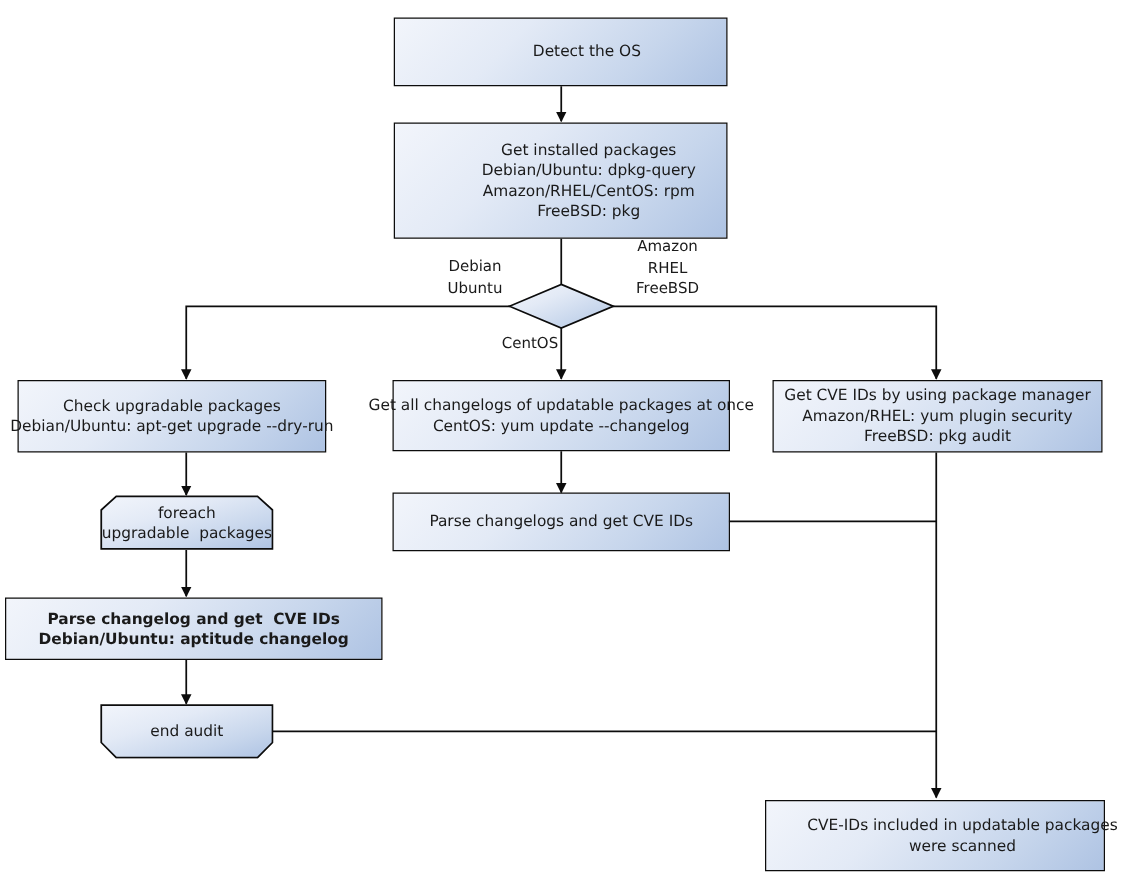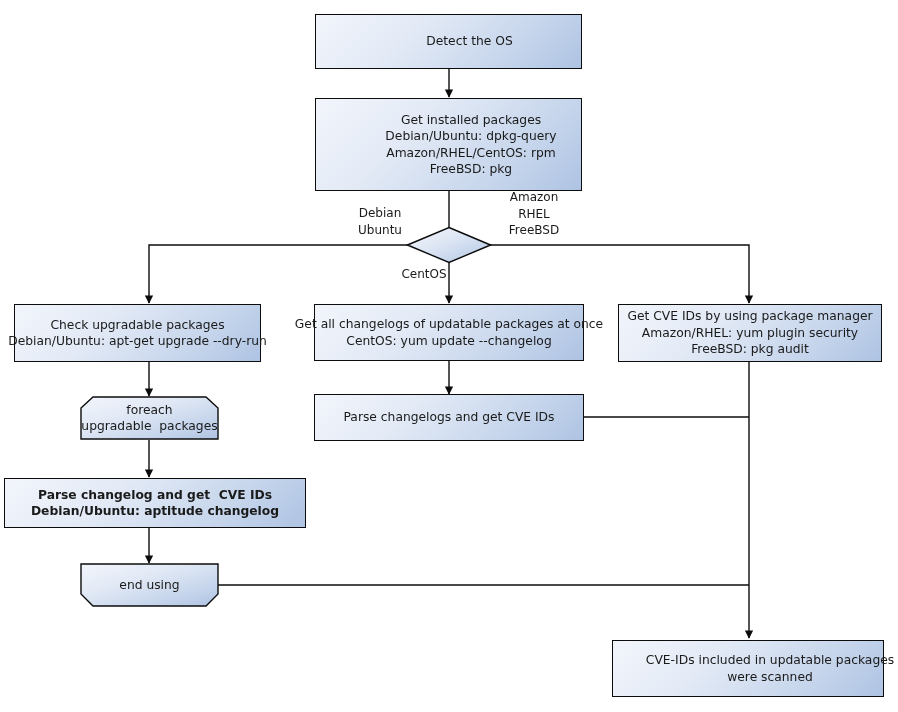--- a/index.html
+++ b/index.html
@@ -170,21 +170,21 @@
 
   <div class="node rect" style="left:4px; top:478px; width:302px; height:50px;font-weight:bold;">
     <span class="label">Parse changelog and get  CVE IDs
 Debian/Ubuntu: aptitude changelog</span>
   </div>
 
   <div class="node chamfer-bottom" style="left:80px; top:563px; width:139px; height:44px;">
     <svg class="chamfer-fill" viewBox="0 0 139 44" preserveAspectRatio="none" xmlns="http://www.w3.org/2000/svg">
       <polygon points="1,1 138,1 138,31 126,43 13,43 1,31" fill="url(#nodeGrad)" stroke="#0c0c0c" stroke-width="1.4"></polygon>
     </svg>
-    <span class="label">end using</span>
+    <span class="label">end audit</span>
   </div>
 
   <div class="node rect" style="left:612px; top:640px; width:272px; height:57px;padding-left:44px;">
     <span class="label">CVE-IDs included in updatable packages
 were scanned</span>
   </div>
 
 </div>
 
 </body></html>

